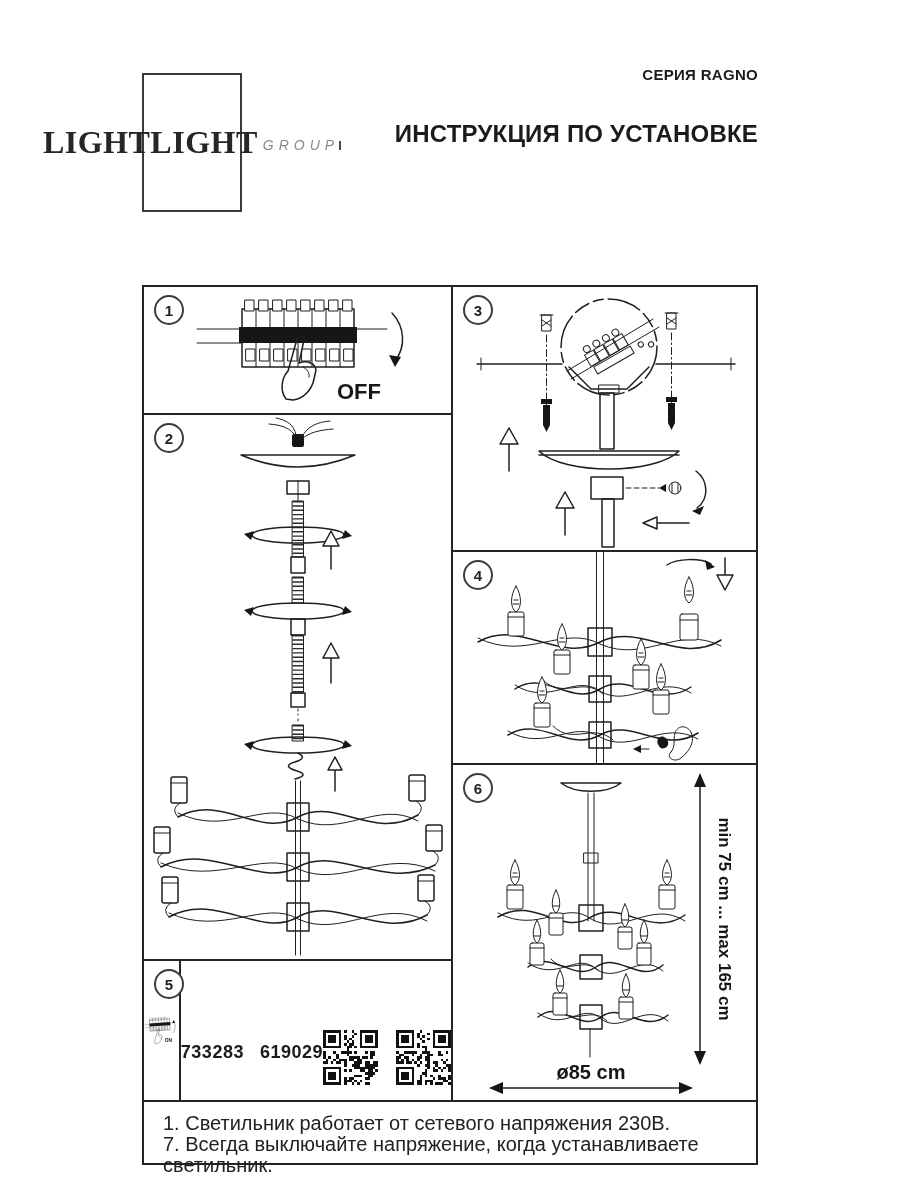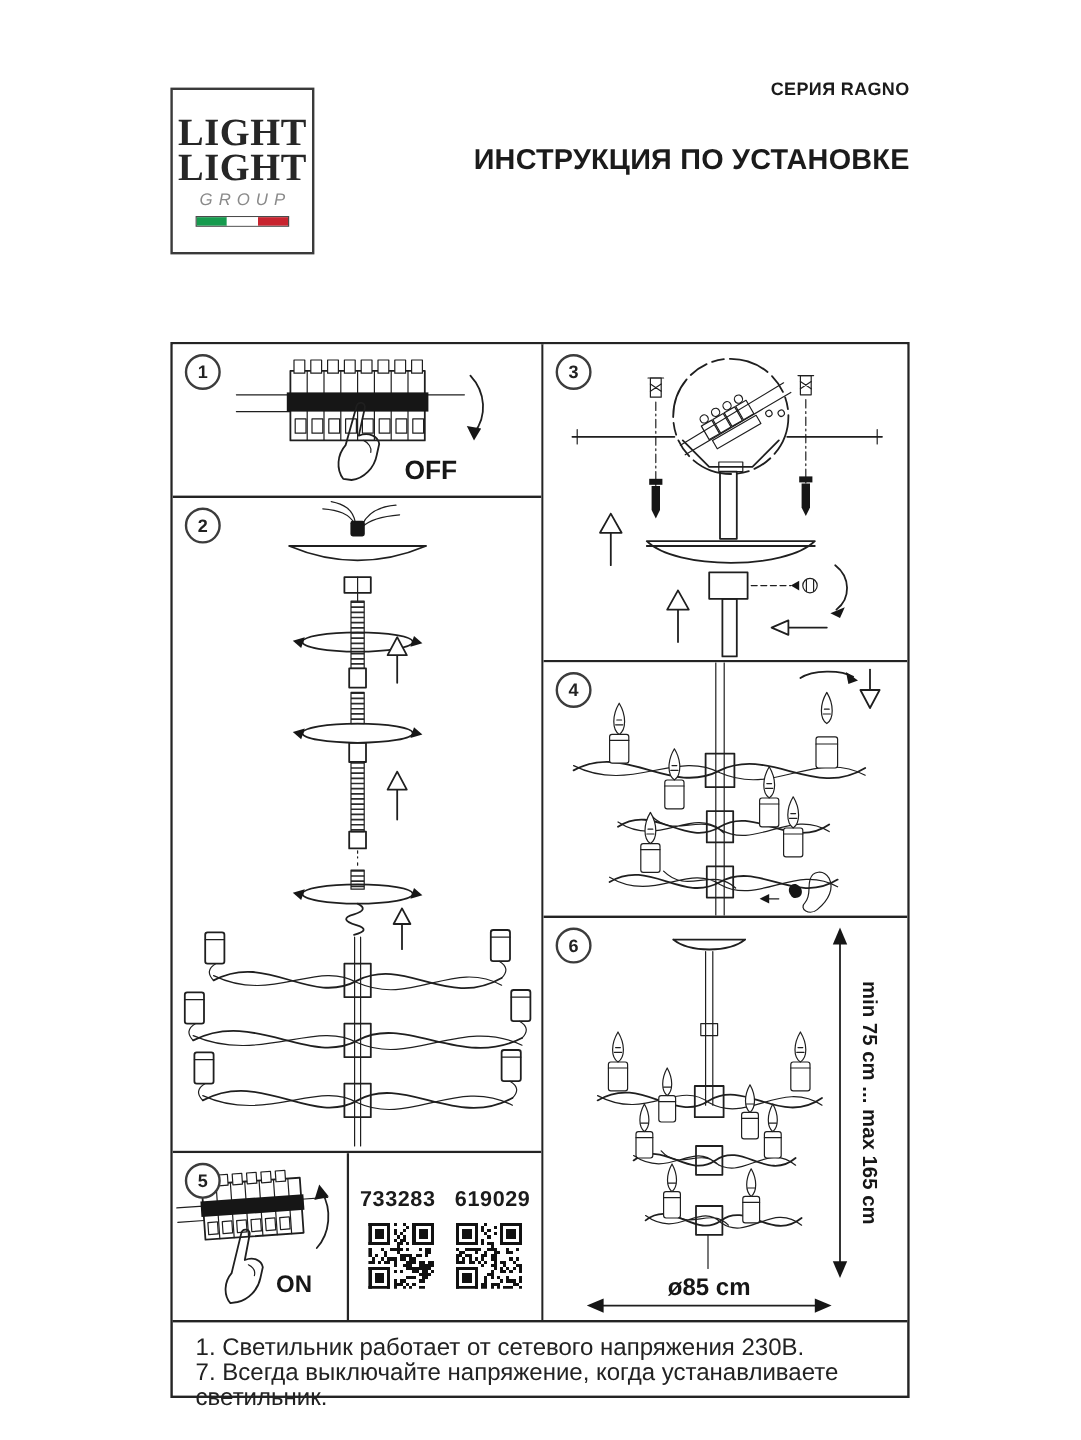--- a/index.html
+++ b/index.html
@@ -1,42 +1,42 @@
 <!DOCTYPE html>
 <html><head>
 <meta charset="utf-8">
 <style>
   html,body{margin:0;padding:0;background:#f4f4f4;}
   .page{position:relative;width:901px;height:1200px;margin:0 auto;background:#ffffff;
         font-family:"Liberation Sans",sans-serif;color:#1b1b1b;overflow:hidden;}
   
-  .logo-box{position:absolute;left:142px;top:73px;width:120px;height:139px;
+  .logo-box{position:absolute;left:142px;top:73px;width:100px;height:139px;
             border:2px solid #3a3a3a;box-sizing:border-box;background:#fff;
-            display:flex;flex-direction:column;align-items:center;justify-content:center;}
+            display:flex;flex-direction:row;align-items:center;justify-content:center;}
   .logo-word{font-family:"Liberation Serif",serif;font-weight:700;font-size:32px;
              line-height:0.88;letter-spacing:0.5px;color:#262626;}
   .logo-group{font-size:14px;letter-spacing:5px;color:#8a8a8a;margin-top:5px;padding-left:5px;font-style:italic;}
   .logo-flag{width:78px;height:9px;border:1px solid #4a4a4a;margin-top:6px;display:flex;box-sizing:border-box;}
   .logo-flag span{flex:1;}
   .title-block{position:absolute;right:143px;top:66px;text-align:right;}
   .series-line{font-size:15px;font-weight:700;letter-spacing:0.3px;}
   .articles-line{font-size:23px;font-weight:700;margin-top:9px;letter-spacing:0.3px;}
   .main-title{margin-top:36px;font-size:24px;font-weight:700;line-height:29px;letter-spacing:0.2px;}
   
   .figure{position:absolute;left:142px;top:285px;width:616px;height:880px;
           border:2px solid #242424;box-sizing:border-box;display:flex;flex-direction:column;background:#fff;}
   .panels-row{display:flex;height:813px;}
   .col-left{width:309px;border-right:2px solid #242424;box-sizing:border-box;display:flex;flex-direction:column;}
   .col-right{flex:1;display:flex;flex-direction:column;}
   .panel{position:relative;box-sizing:border-box;background:#fff;}
   .p1{height:128px;border-bottom:2px solid #242424;}
   .p2{height:546px;border-bottom:2px solid #242424;}
   .row-bl{flex:1;display:flex;}
   .p5{width:147px;border-right:2px solid #242424;}
-  .pqr{flex:1;display:flex;flex-direction:column;align-items:center;padding-top:28px;}
+  .pqr{flex:1;display:flex;flex-direction:row;align-items:center;padding-top:44px;}
   .p3{height:265px;border-bottom:2px solid #242424;}
   .p4{height:213px;border-bottom:2px solid #242424;}
   .p6{flex:1;}
   .badge{position:absolute;left:10px;top:8px;width:26px;height:26px;border:2px solid #3c3c3c;
          border-radius:50%;display:flex;align-items:center;justify-content:center;
          font-size:15px;font-weight:700;color:#222;background:#fff;z-index:2;}
   .panel svg.art{position:absolute;left:0;top:0;width:100%;height:100%;}
   
   .qr-labels{display:flex;gap:16px;font-size:18px;font-weight:700;letter-spacing:0.5px;}
   .qr-codes{display:flex;gap:18px;margin-top:9px;}

